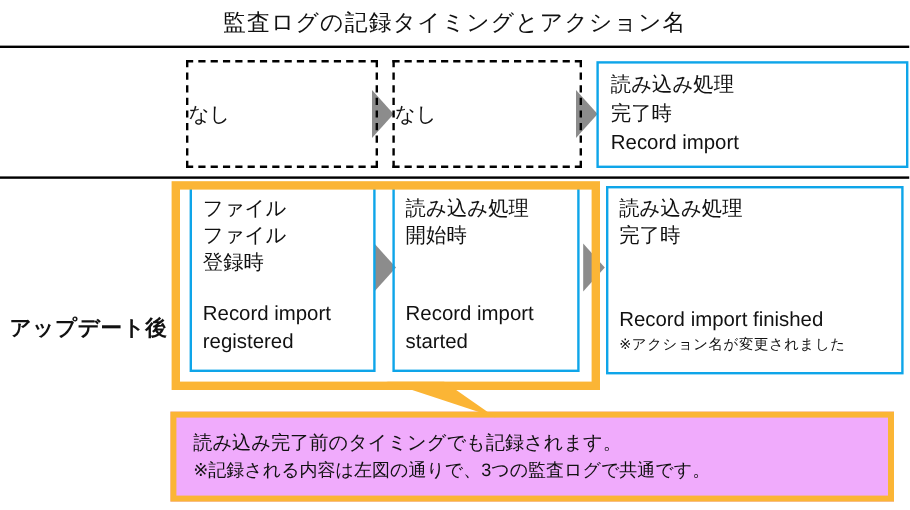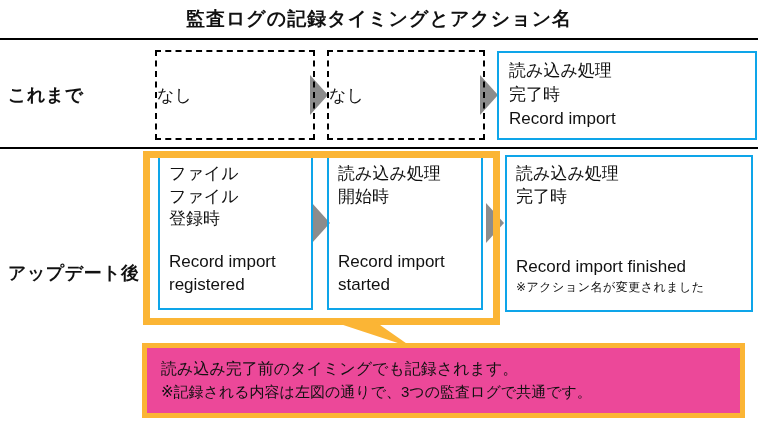--- a/index.html
+++ b/index.html
@@ -12,21 +12,21 @@
     height: 425px;
     background: #fff;
     overflow: hidden;
   }
 
   .title {
     position: absolute;
     left: 0; right: 0; top: 6px;
     text-align: center;
     font-size: 19px;
-    font-weight: bold;
+    font-weight: normal;
     letter-spacing: 1px;
   }
 
   .rule { position: absolute; left: 0; width: 758px; height: 2px; background: #000; }
   .rule-top { top: 38px; }
   .rule-mid { top: 147px; }
 
   .row-label { position: absolute; left: 8px; font-size: 18px; font-weight: bold; letter-spacing: 0.5px; }
   .label-before { top: 83px; }
   .label-after  { top: 261px; }
@@ -63,37 +63,36 @@
 
   .highlight {
     position: absolute; left: 143px; top: 151px; width: 357px; height: 174px;
     border: 7px solid #FBB535; z-index: 3; pointer-events: none; background: transparent;
   }
 
   .tail { position: absolute; left: 300px; top: 318px; z-index: 4; }
 
   .callout {
     position: absolute; left: 142px; top: 343px; width: 603px; height: 75px;
-    border: 5px solid #FBB535; background: #ec4899; z-index: 2;
+    border: 5px solid #FBB535; background: #f0abfc; z-index: 2;
     display: flex; flex-direction: column; justify-content: center;
     padding-left: 14px; gap: 3px;
   }
   .callout-line1 { font-size: 16px; }
   .callout-line2 { font-size: 15px; }
 </style>
 </head>
 <body>
 
 <div class="stage">
 
   <div class="title">監査ログの記録タイミングとアクション名</div>
   <div class="rule rule-top"></div>
   <div class="rule rule-mid"></div>
 
-  <div class="row-label label-before">これまで</div>
 
   <div class="box dashed box-r1c1">
     <span>なし</span>
   </div>
   <div class="arrow a-r1-1"></div>
   <div class="box dashed box-r1c2">
     <span>なし</span>
   </div>
   <div class="arrow a-r1-2"></div>
   <div class="box solidbox box-r1c3">

